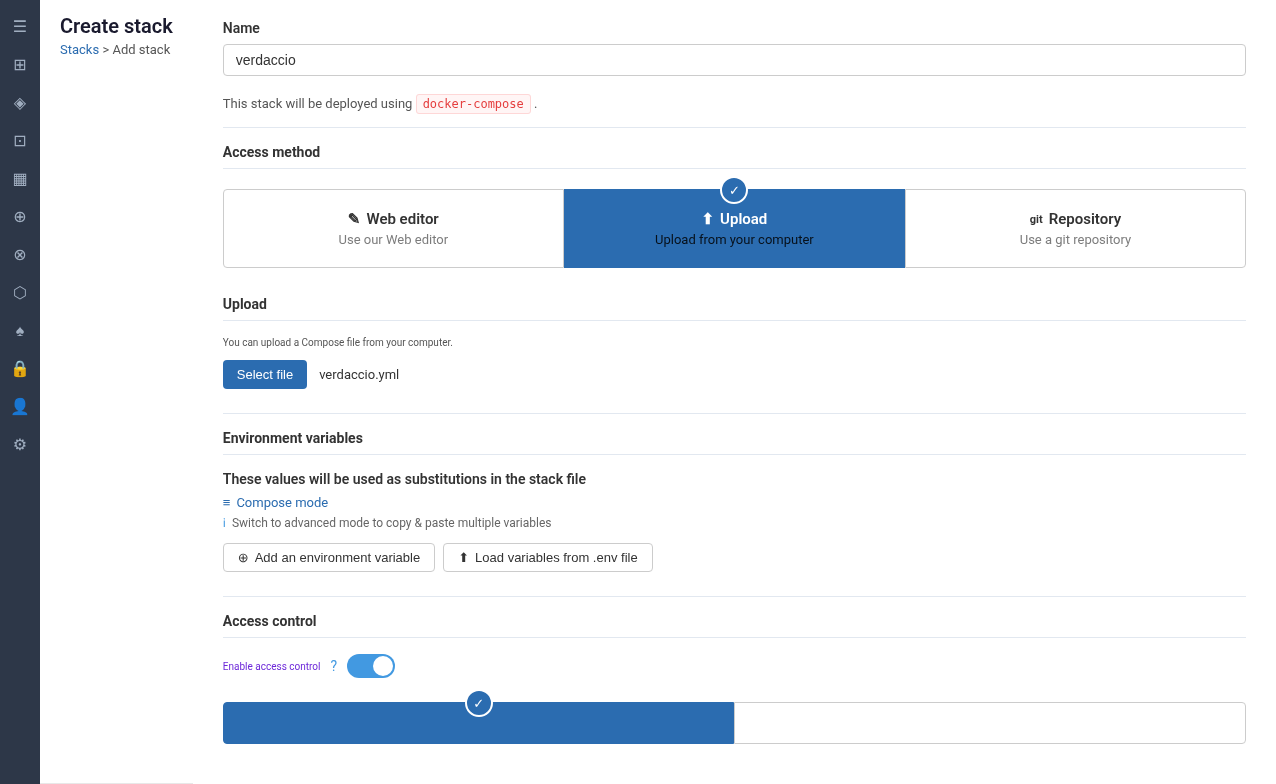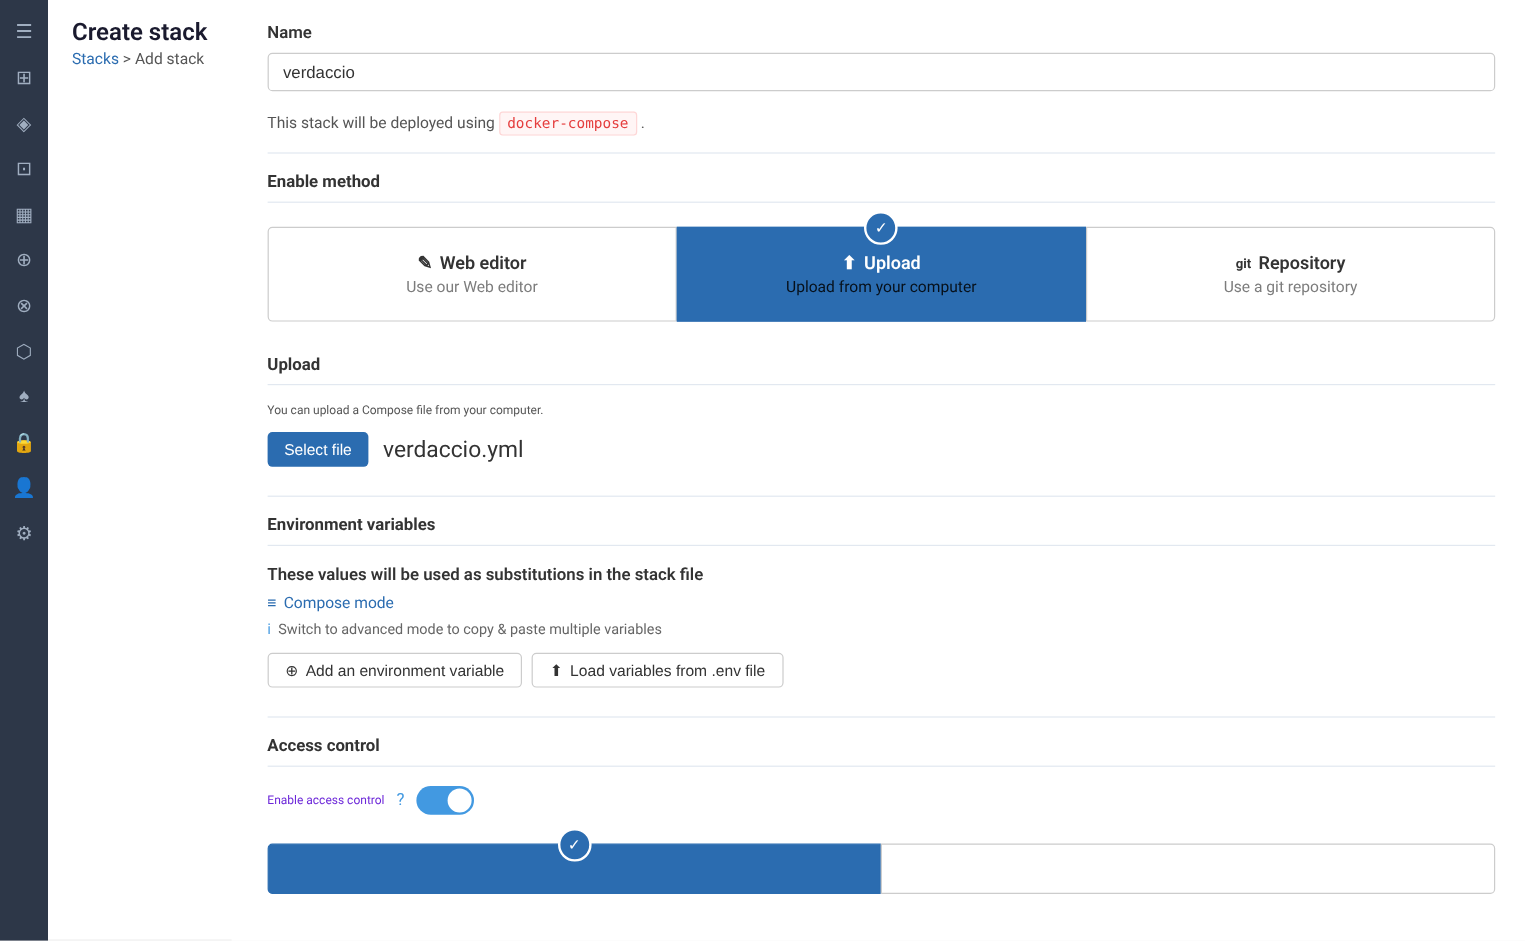--- a/index.html
+++ b/index.html
@@ -190,21 +190,21 @@
       background: #2b6cb0;
       color: #fff;
       border: none;
       padding: 7px 14px;
       border-radius: 4px;
       font-size: 13px;
       cursor: pointer;
       font-weight: 500;
     }
     .file-name {
-      font-size: 19px;
+      font-size: 13px;
       color: #333;
     }
 
     
     .env-section { margin-bottom: 24px; }
     .env-description {
       font-size: 14px;
       font-weight: 600;
       color: #333;
       margin-bottom: 8px;
@@ -380,21 +380,21 @@
     </div>
 
     <div class="info-text">
       <span>This stack will be deployed using</span>
       <code class="code-tag">docker-compose</code>
       <span>.</span>
     </div>
 
     <hr class="divider">
 
-    <div class="section-header">Enable method</div>
+    <div class="section-header">Access method</div>
 
     <div class="build-methods" style="margin-top: 20px; margin-bottom: 28px;">
 
       <div class="build-method-card">
         <div class="method-title">
           <span>✎</span>
           <span>Web editor</span>
         </div>
         <div class="method-subtitle">Use our Web editor</div>
       </div>

